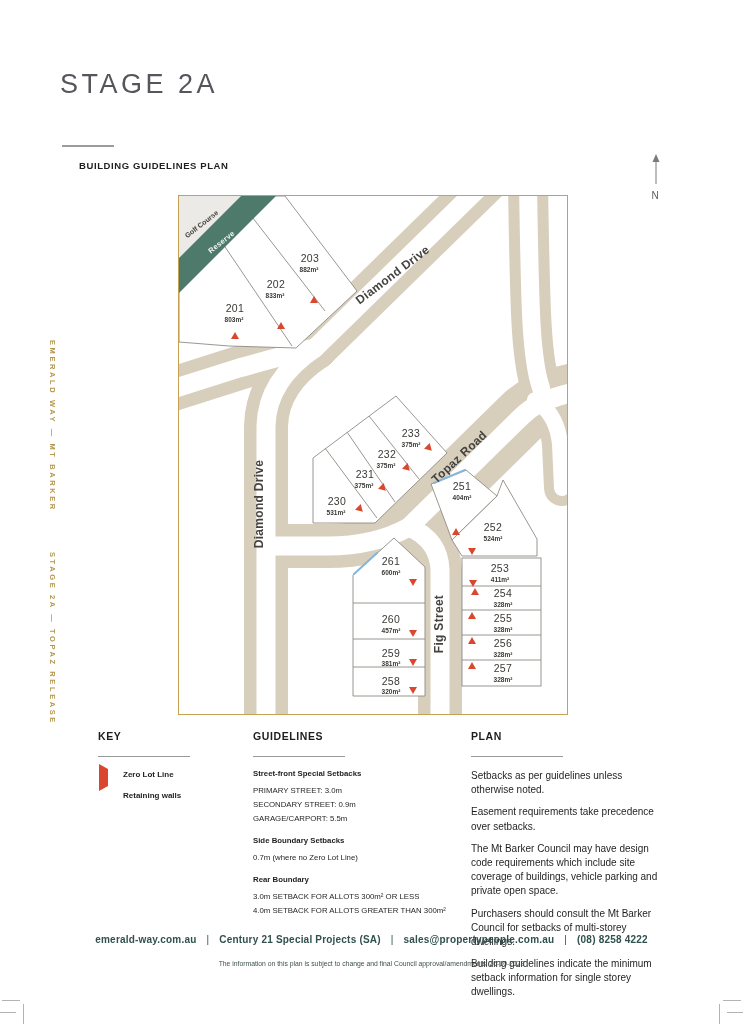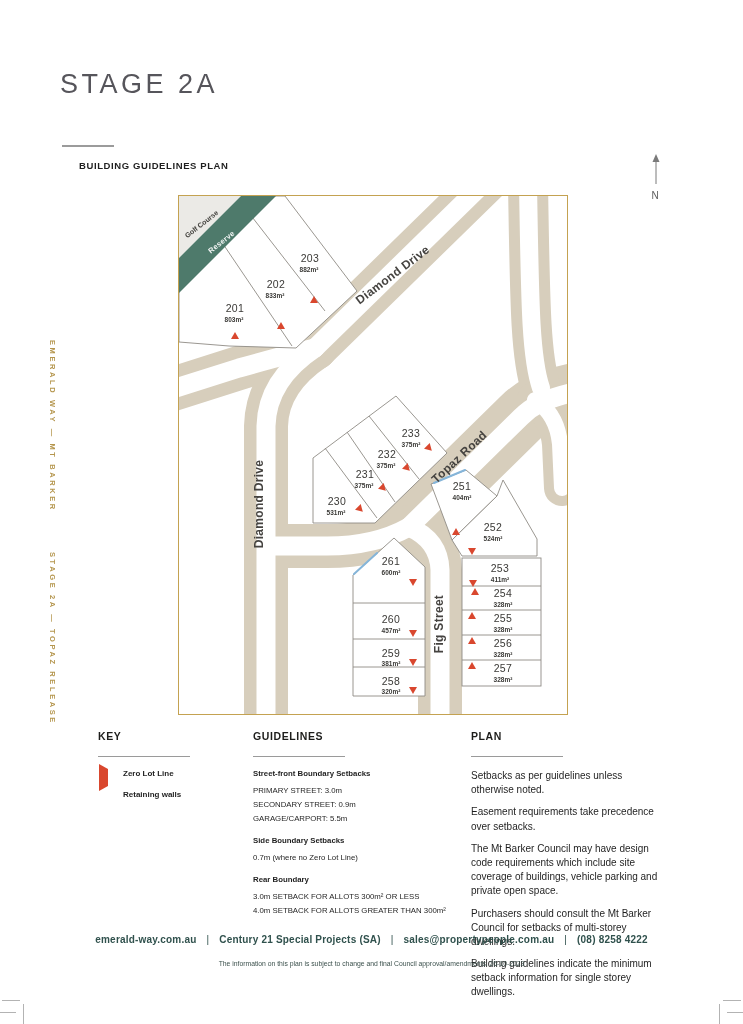--- a/index.html
+++ b/index.html
@@ -34,21 +34,21 @@
   .street-label{font:700 12px "Liberation Sans",sans-serif;fill:#454340;text-anchor:middle;letter-spacing:.3px;}
   .area-label{font:700 7px "Liberation Sans",sans-serif;fill:#44433f;text-anchor:middle;}
   .reserve-label{font:700 7.5px "Liberation Sans",sans-serif;fill:rgba(255,255,255,.93);text-anchor:middle;letter-spacing:.3px;}
   .marker{fill:var(--accent-red);}
   .retain{stroke:var(--retaining-blue);stroke-width:2;fill:none;stroke-linecap:round;}
 
   
   .col{position:absolute;top:718px;}
   .col-heading{font-size:10.5px;font-weight:700;color:#1d1d1b;letter-spacing:.6px;}
   .col-rule{width:92px;height:1px;background:#9a9a9a;margin:14px 0 12px 0;}
-  .key-item{display:flex;margin-bottom:11px;}
+  .key-item{display:flex;align-items:center;margin-bottom:11px;}
   .key-swatch{width:13px;height:10px;position:relative;margin-right:12px;flex:0 0 13px;}
   .key-tri{width:0;height:0;border-top:5px solid transparent;border-bottom:5px solid transparent;border-left:9px solid var(--accent-red);margin-left:1px;}
   .key-dash{width:13px;height:3px;border-radius:2px;background:var(--retaining-blue);margin-top:3px;}
   .key-label{font-size:8px;font-weight:700;color:#1f1f1f;}
   .g-head{font-size:7.8px;font-weight:700;color:#1f1f1f;margin:0 0 8px 0;}
   .g-line{font-size:7.8px;color:#1f1f1f;margin:0 0 5px 0;}
   .g-gap{height:8px;}
   .note-p{font-size:10px;color:#1f1f1f;line-height:1.42;margin:0 0 8px 0;width:196px;}
 
   
@@ -231,21 +231,21 @@
     </div>
     <div class="key-item">
       <span class="key-swatch"><span class="key-dash"></span></span>
       <span class="key-label">Retaining walls</span>
     </div>
   </div>
 
   <div class="col" style="left:253px;width:200px;">
     <div class="col-heading">GUIDELINES</div>
     <div class="col-rule"></div>
-    <p class="g-head">Street-front Boundary Setbacks</p>
+    <p class="g-head">Street-front Special Setbacks</p>
     <p class="g-line">PRIMARY STREET: 3.0m</p>
     <p class="g-line">SECONDARY STREET: 0.9m</p>
     <p class="g-line">GARAGE/CARPORT: 5.5m</p>
     <div class="g-gap"></div>
     <p class="g-head">Side Boundary Setbacks</p>
     <p class="g-line">0.7m (where no Zero Lot Line)</p>
     <div class="g-gap"></div>
     <p class="g-head">Rear Boundary</p>
     <p class="g-line">3.0m SETBACK FOR ALLOTS 300m² OR LESS</p>
     <p class="g-line">4.0m SETBACK FOR ALLOTS GREATER THAN 300m²</p>

